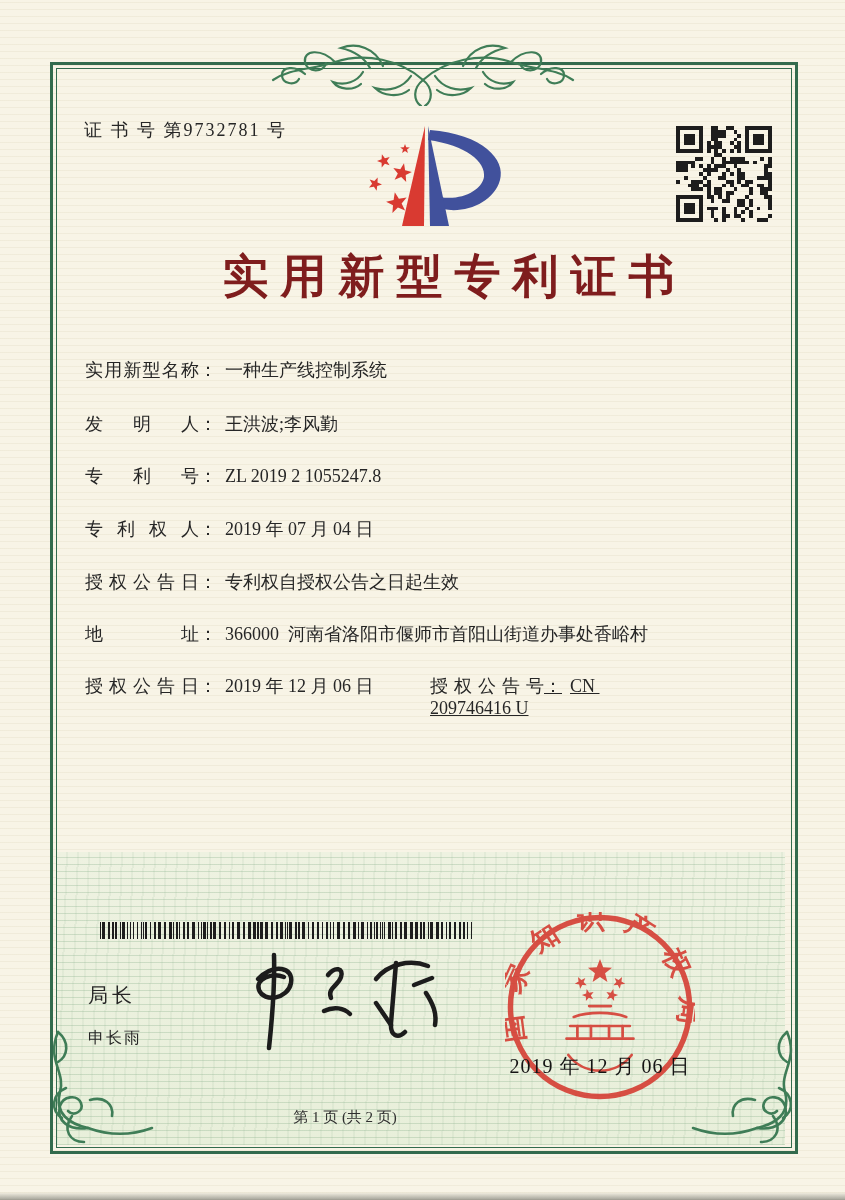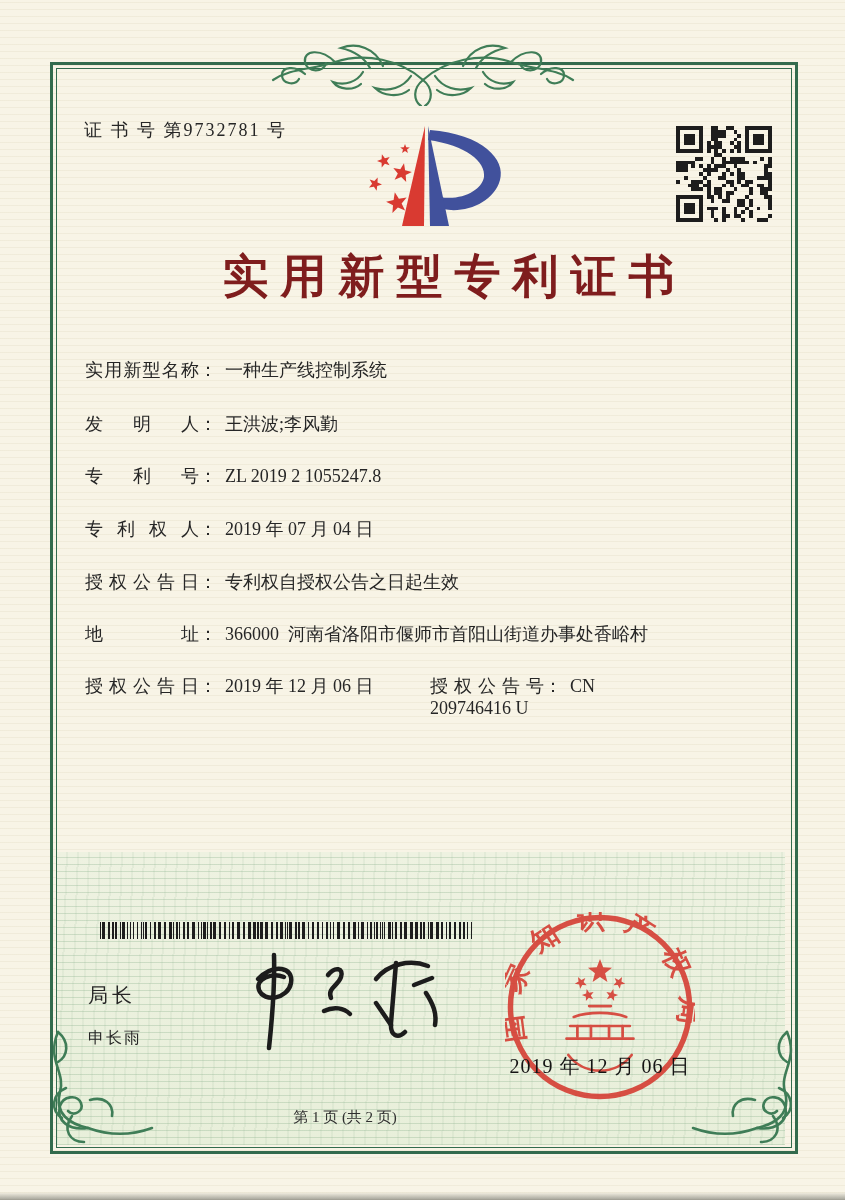--- a/index.html
+++ b/index.html
@@ -36,21 +36,21 @@
   .logo{left:338px; top:120px;}
   .qr{left:676px; top:126px;}
   .title{
     left:0; top:246px; width:845px; text-align:center;
     font-size:46px; font-weight:bold; letter-spacing:12px; color:#7f1d1d;padding-left:32px;
   }
   .fields{left:85px; top:356px; width:675px; font-size:18px; z-index:1;}
   .row{position:absolute; left:0; white-space:nowrap;}
   .lbl{display:inline-block; width:114px; text-align:justify; text-align-last:justify; vertical-align:bottom;}
   .val{margin-left:8px; white-space:pre-wrap;}
-  .grant2{position:absolute; left:345px; top:0;}
+  .grant2{position:absolute; left:345px; top:0;text-decoration:underline;}
   .paras{left:85px; top:710px; width:674px; font-size:18px; line-height:1.9; text-align:justify; z-index:1;}
   .paras p{margin:0; text-indent:2em;}
   .barcode{left:100px; top:922px; z-index:1;}
   .signer-title{left:88px; top:982px; font-size:20px; letter-spacing:4px; z-index:2;}
   .signer-name{left:88px; top:1028px; font-size:16px; letter-spacing:2px; z-index:2;}
   .signature{left:228px; top:945px; z-index:2;}
   .seal{left:505px; top:912px; z-index:3;}
   .seal-date{left:505px; top:1053px; width:190px; text-align:center; font-size:20px;
     letter-spacing:1px; color:#141414; z-index:4; white-space:pre-wrap;}
   .page-num{left:0; top:1108px; width:690px; text-align:center; font-size:15px; color:#2e2e2e; white-space:pre-wrap; z-index:1;}

